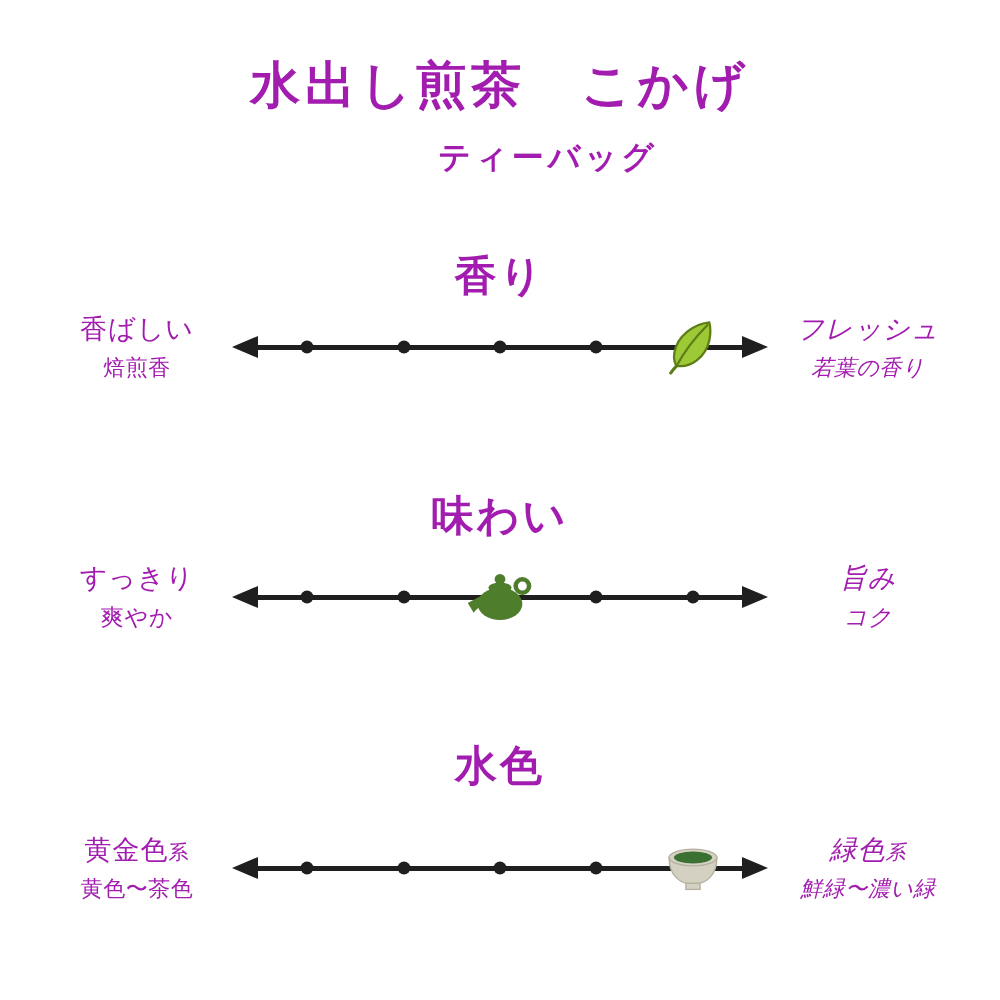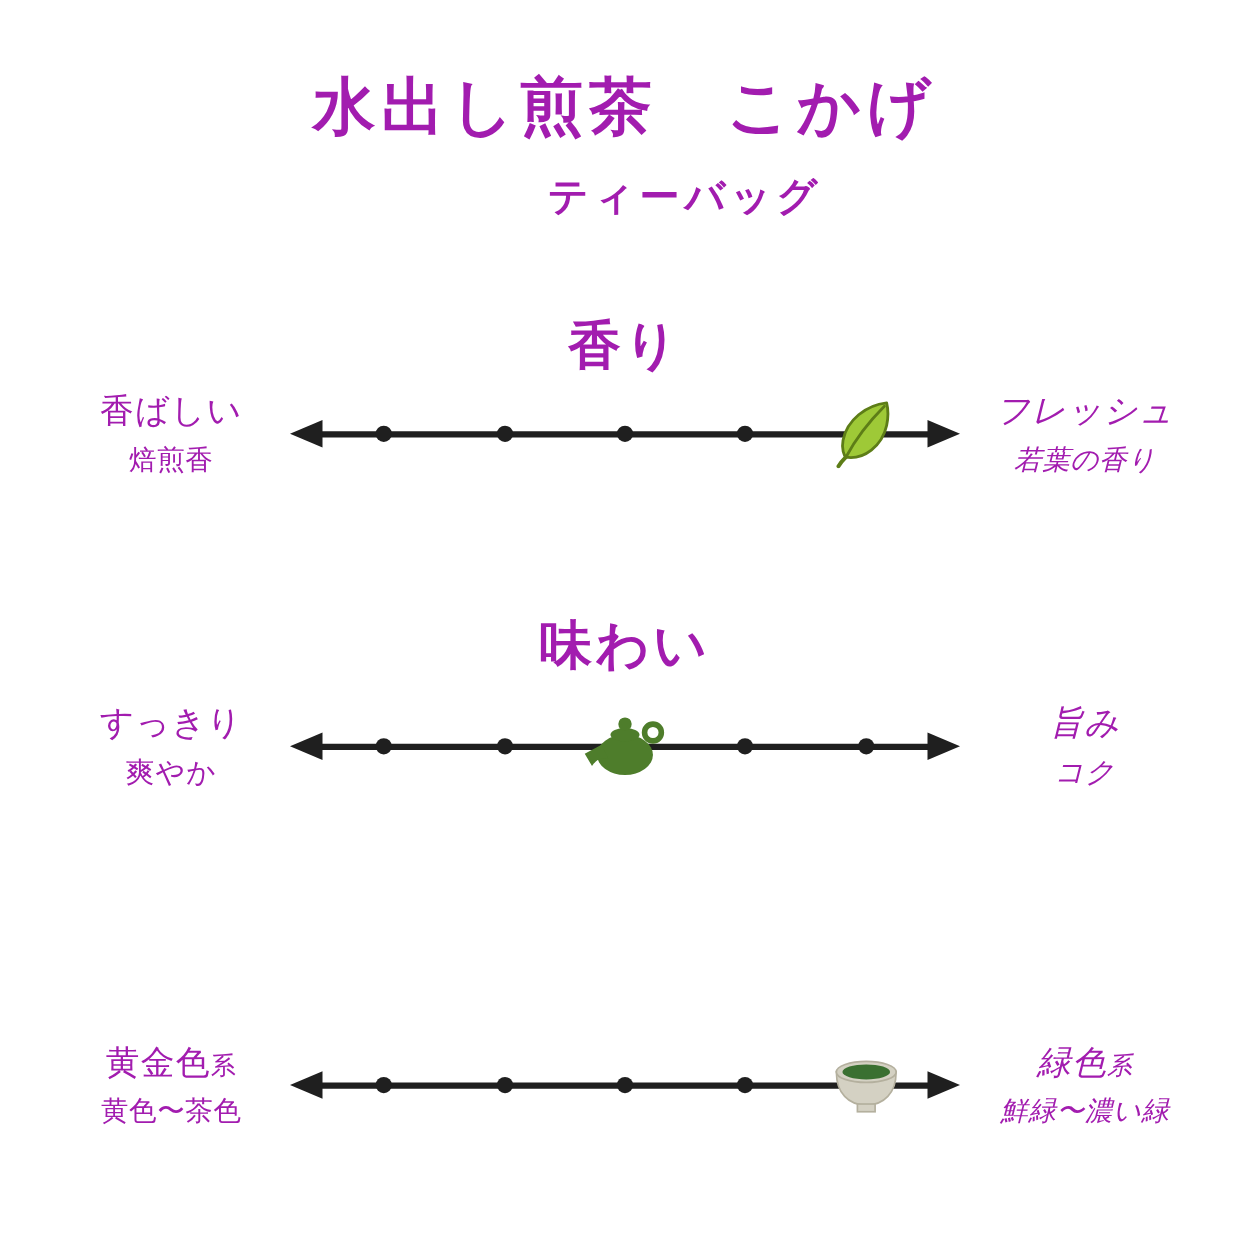--- a/index.html
+++ b/index.html
@@ -119,20 +119,21 @@
         <div class="dot" style="left: 32%;"></div>
         <div class="dot" style="left: 68%;"></div>
         <div class="dot" style="left: 86%;"></div>
       </div>
     <div class="side right">
       <div class="side-main"><span>旨み</span><span class="suffix"></span></div>
       <div class="side-main2">コク</div>
     </div>
   </div>
 
+  <div class="section-heading serif" id="heading-color">水色</div>
   <div class="scale" id="scale-color">
     <div class="side left">
       <div class="side-main"><span>黄金色</span><span class="suffix">系</span></div>
       <div class="side-sub">黄色〜茶色</div>
     </div>
     <div class="track">
       <div class="axis-line"></div>
       <div class="arrow left"></div>
       <div class="arrow right"></div>
       <div class="marker cup" style="left: 86%;">

